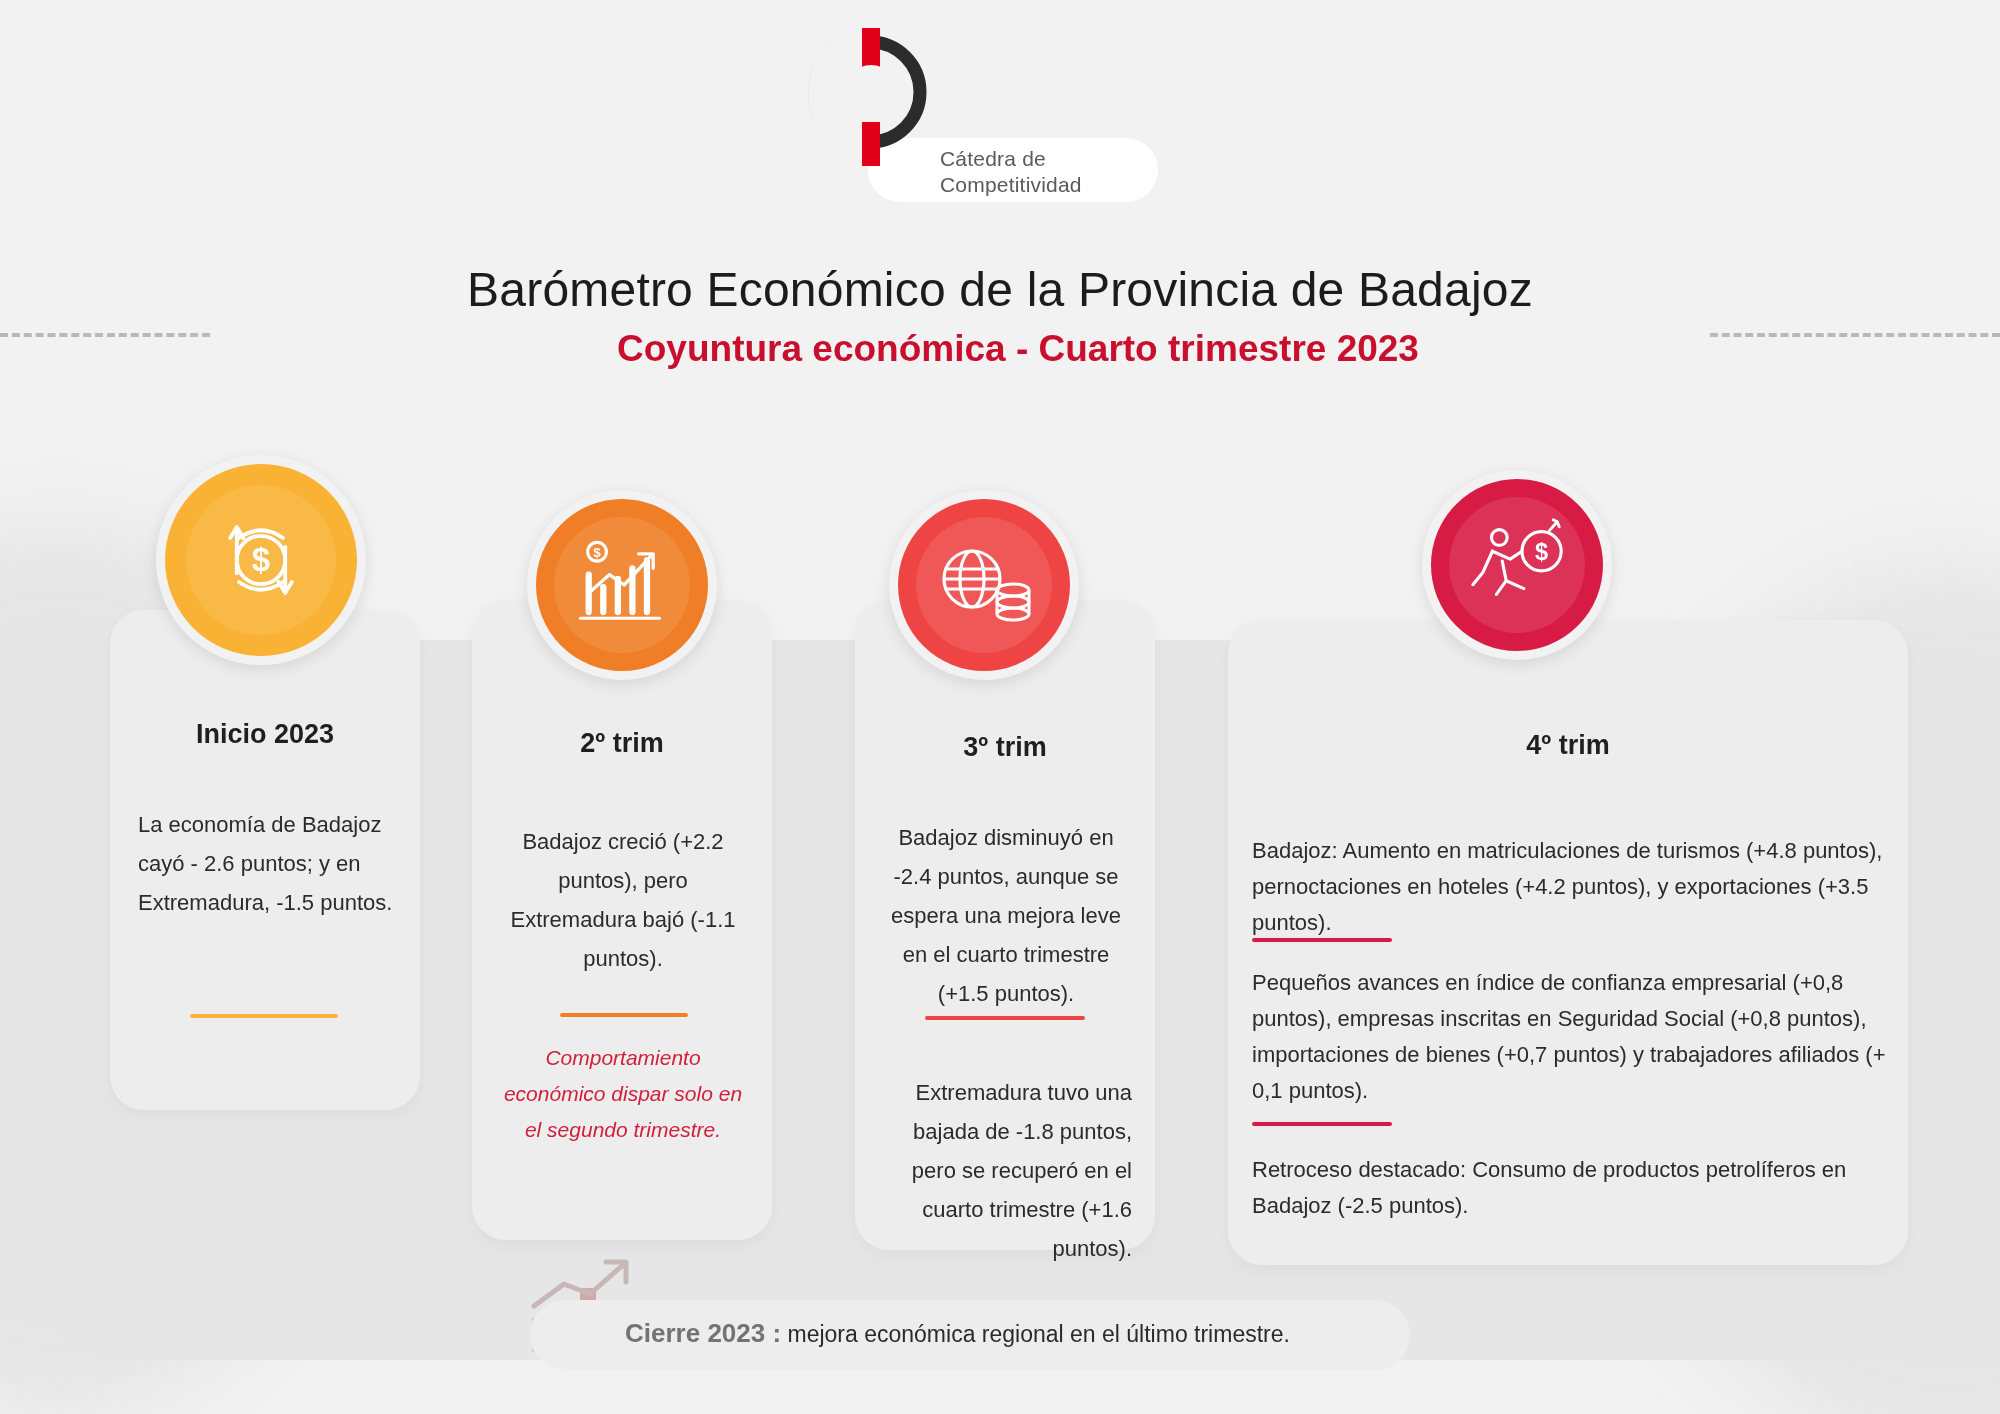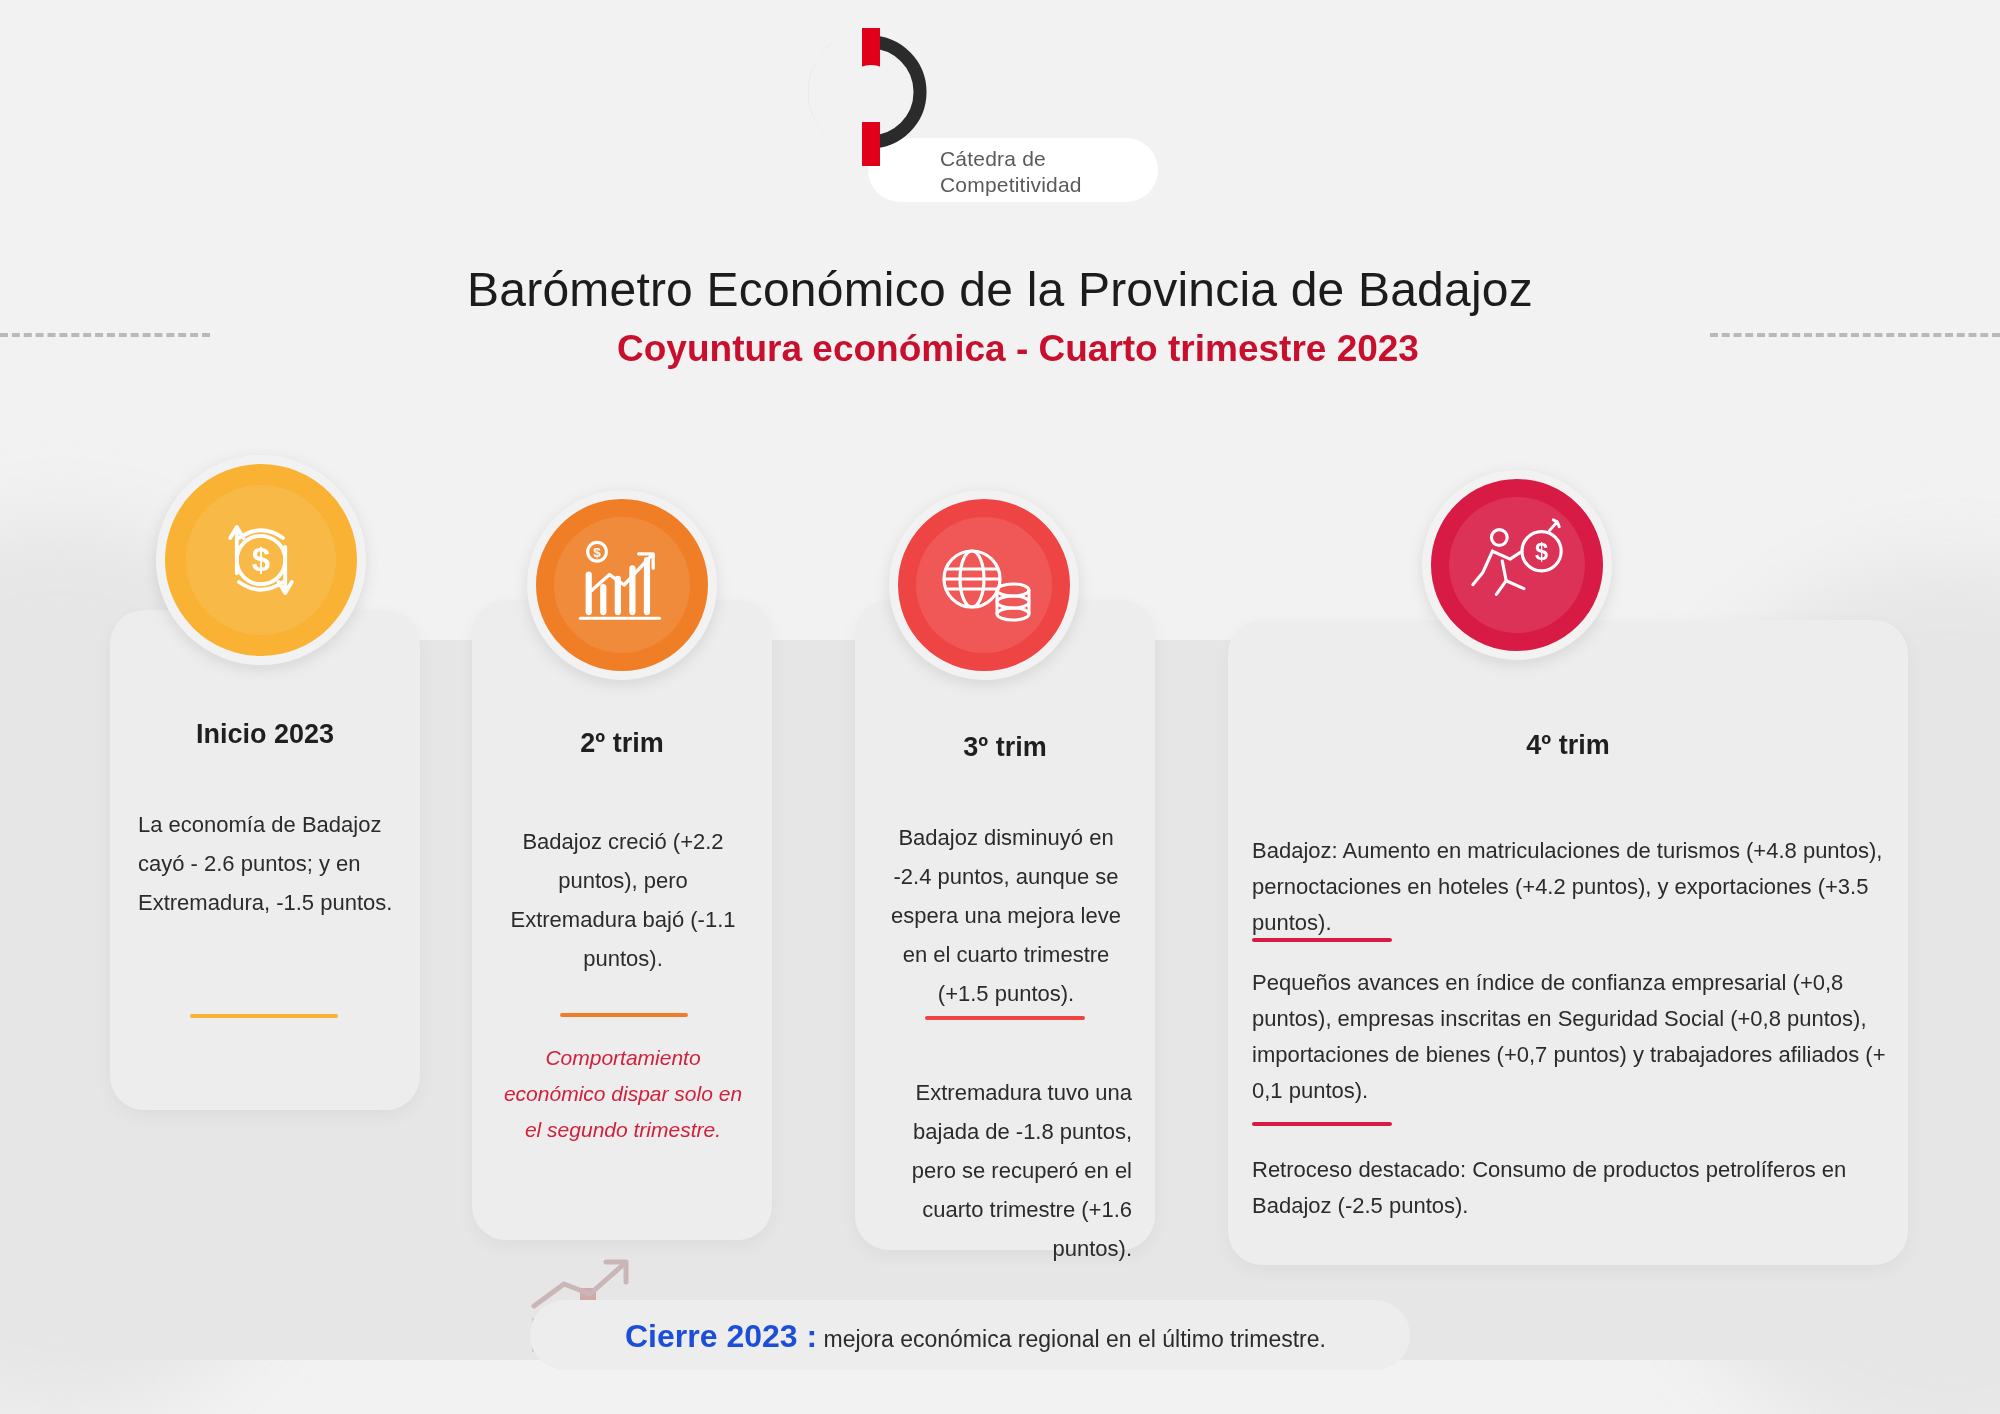--- a/index.html
+++ b/index.html
@@ -213,21 +213,21 @@
     border-radius: 35px;
   }
   .footer-text {
     position: absolute;
     left: 625px;
     top: 1318px;
     width: 760px;
     font-size: 23px;
     color: #2b2b2b;
   }
-  .footer-text b { font-size: 32px; color: #1d4ed8; }
+  .footer-text b { font-size: 26px; color: #737373; }
 
   .footer-chart {
     position: absolute;
     left: 520px;
     top: 1250px;
     width: 120px;
     height: 110px;
   }
 </style>
 </head>

